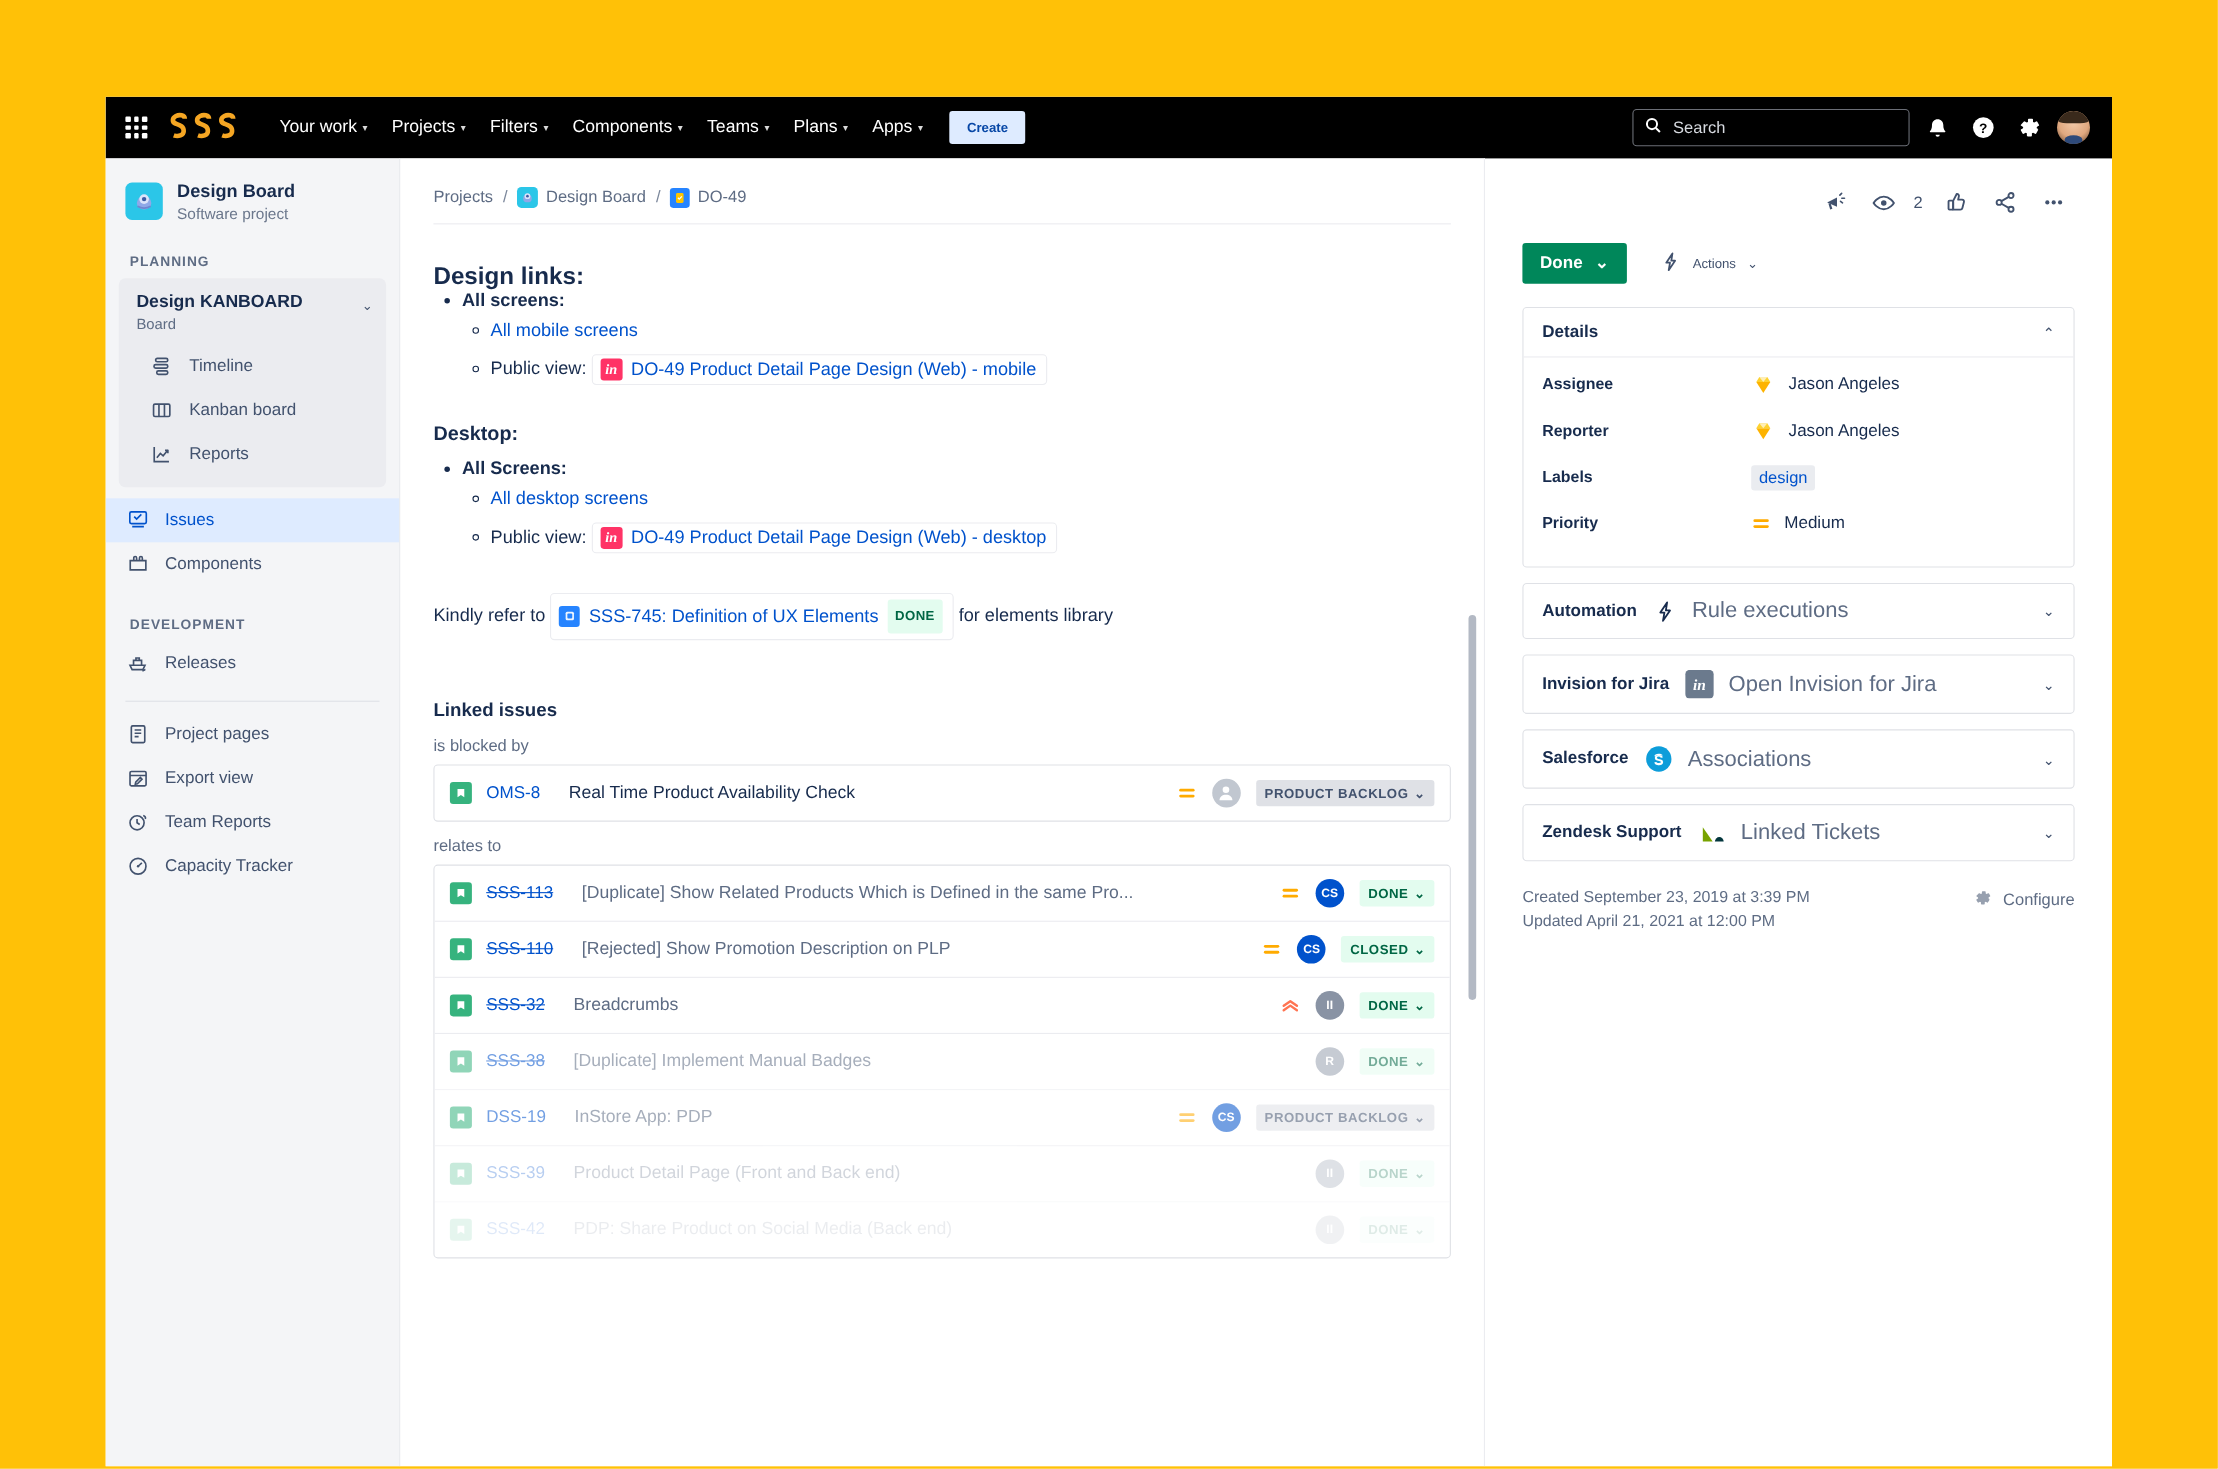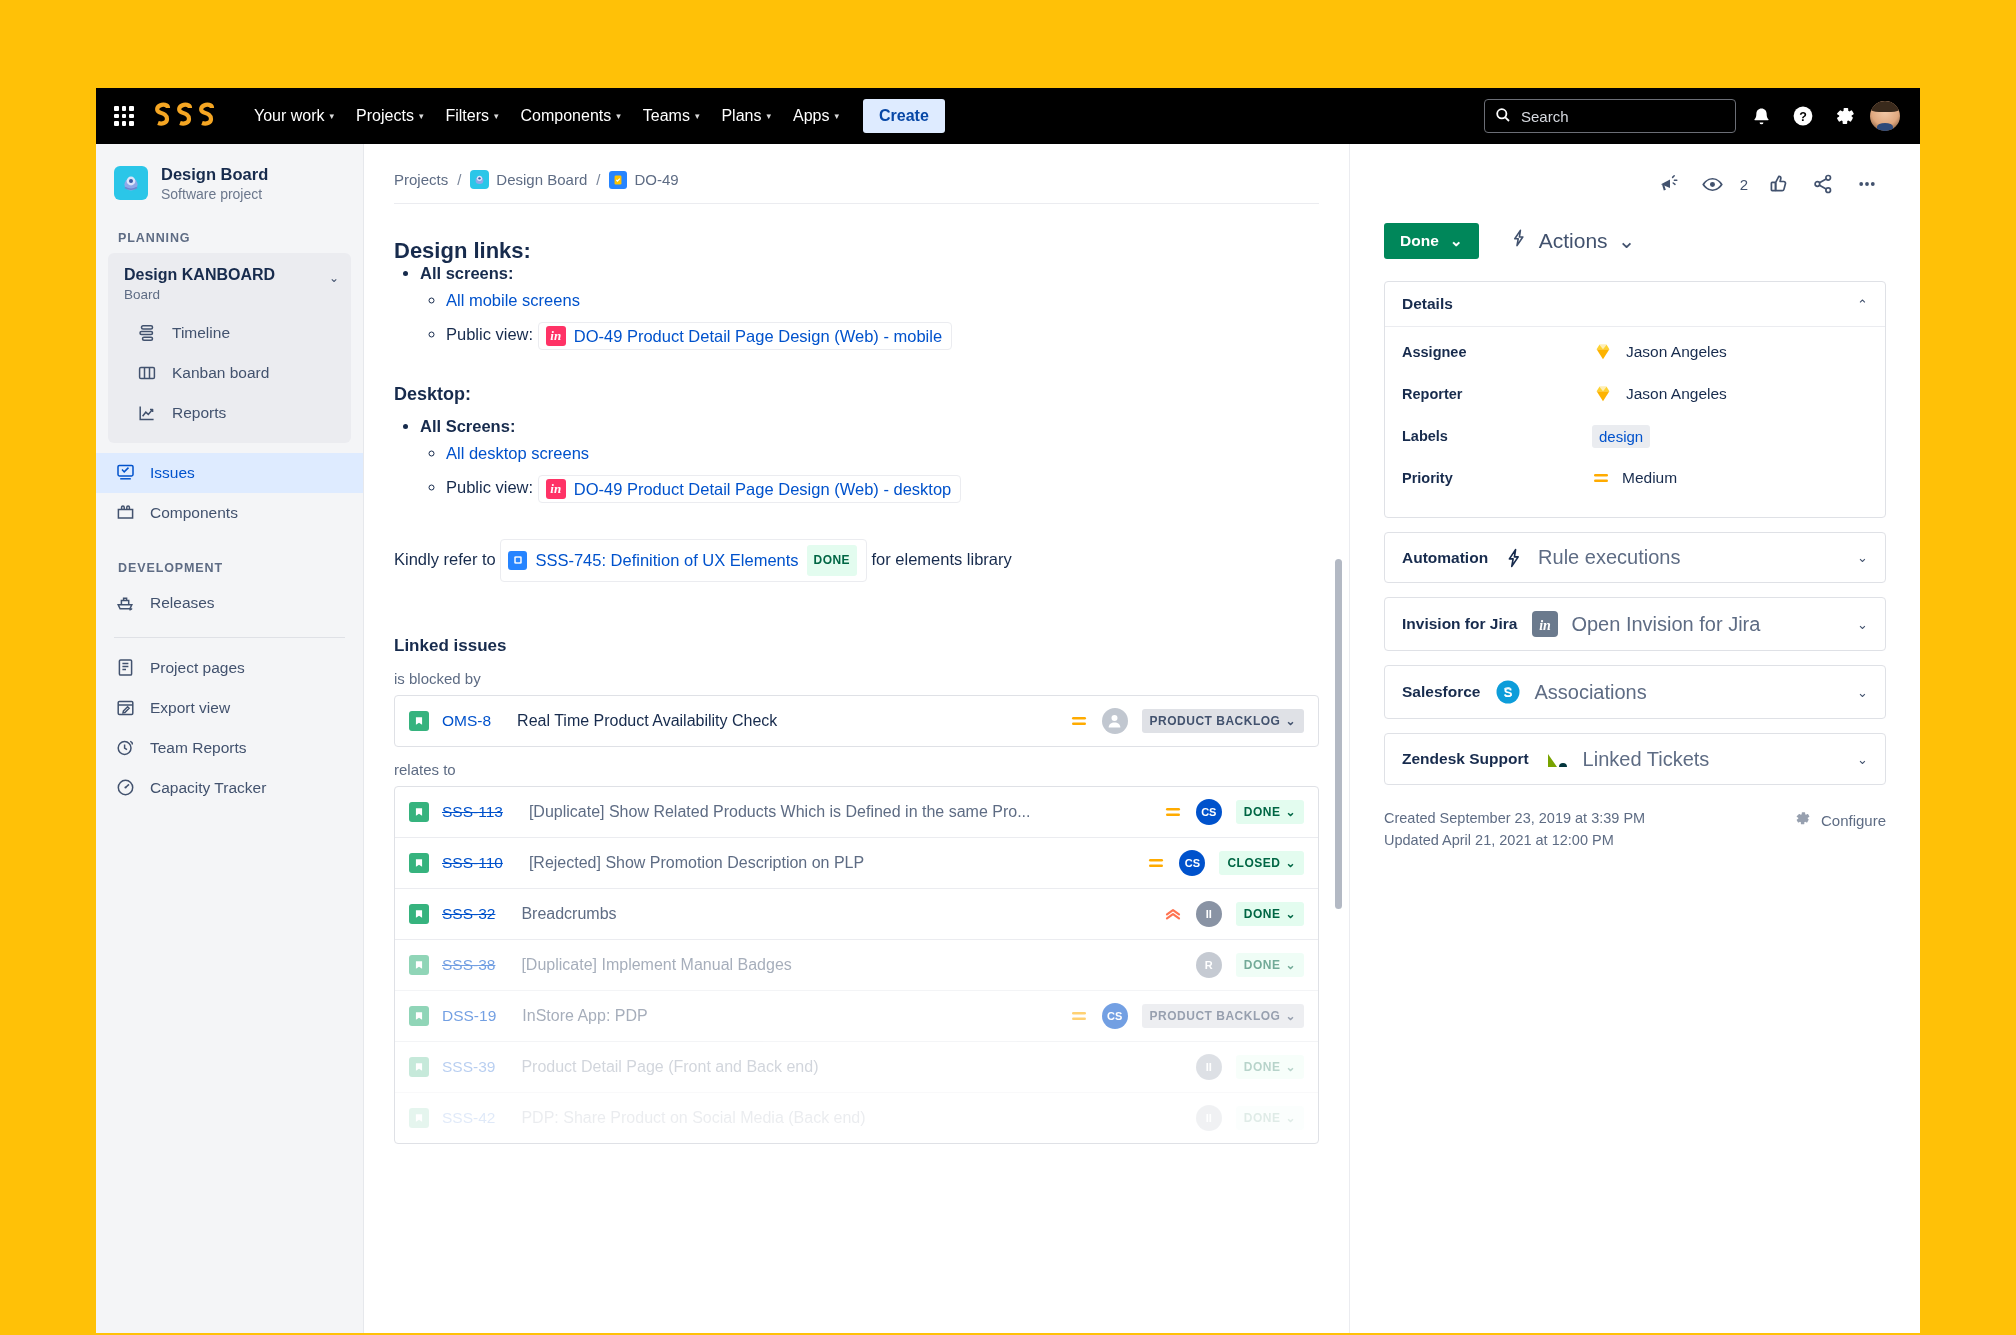--- a/index.html
+++ b/index.html
@@ -31,21 +31,21 @@
   .logo { margin-left: 14px; display: flex; align-items: center; }
   .logo svg { display: block; }
   .nav-items { display: flex; align-items: center; margin-left: 24px; gap: 2px; }
   .nav-item {
     color: #ffffff; font-size: 16px; font-weight: 500;
     padding: 8px 10px; border-radius: 3px; cursor: pointer;
     display: flex; align-items: center; gap: 5px; white-space: nowrap;
   }
   .caret { font-size: 9px; opacity: .85; }
   .create-btn {
-    background: #DEEBFF; color: #0747A6; font-size: 16px; font-weight: 600;
+    background: #DEEBFF; color: #0747A6; font-size: 12px; font-weight: 600;
     padding: 8px 16px; border-radius: 3px; cursor: pointer; margin-left: 12px;
     white-space: nowrap;
   }
   .nav-right { margin-left: auto; display: flex; align-items: center; gap: 8px; padding-right: 6px;}
   .searchbox {
     width: 252px; height: 34px; border: 1.5px solid #6b6e76; border-radius: 4px;
     display: flex; align-items: center; gap: 10px; padding: 0 10px;
     color: #c7cad1; font-size: 15px; cursor: text;
   }
   .searchbox input {
@@ -187,21 +187,21 @@
   .rp-actions { display: flex; align-items: center; justify-content: flex-end; gap: 6px;
     height: 44px; }
   .rp-ico { width: 38px; height: 38px; display: flex; align-items: center;
     justify-content: center; border-radius: 4px; cursor: pointer; color: #42526E; }
   .watch-count { font-size: 15px; color: #42526E; margin-left: 2px; margin-right: 6px; }
   .rp-btnrow { display: flex; align-items: center; gap: 22px; margin: 14px 0 20px 0; }
   .done-btn { background: #00875A; color: #fff; font-size: 15.5px; font-weight: 700;
     padding: 9px 16px; border-radius: 3px; display: inline-flex; align-items: center;
     gap: 11px; cursor: pointer; }
   .actions-btn { display: inline-flex; align-items: center; gap: 10px;
-    font-size: 21px; font-weight: 500; color: #42526E; cursor: pointer;
+    font-size: 12px; font-weight: 500; color: #42526E; cursor: pointer;
     padding: 8px 8px; border-radius: 3px; justify-content: space-between; }
 
   .panel { border: 1px solid #DFE1E6; border-radius: 4px; background: #fff;
     margin-bottom: 14px; }
   .panel-head { display: flex; align-items: center; padding: 13px 17px; cursor: pointer; }
   .panel-title { font-size: 15.5px; font-weight: 700; color: #172B4D; }
   .panel-meta { font-size: 20px; color: #5E6C84; margin-left: 13px; }
   .panel-app-ico { margin-left: 15px; display: flex; align-items: center; }
   .panel-caret { margin-left: auto; color: #42526E; font-size: 13px; }
   .panel-body { padding: 4px 17px 18px 17px; }

